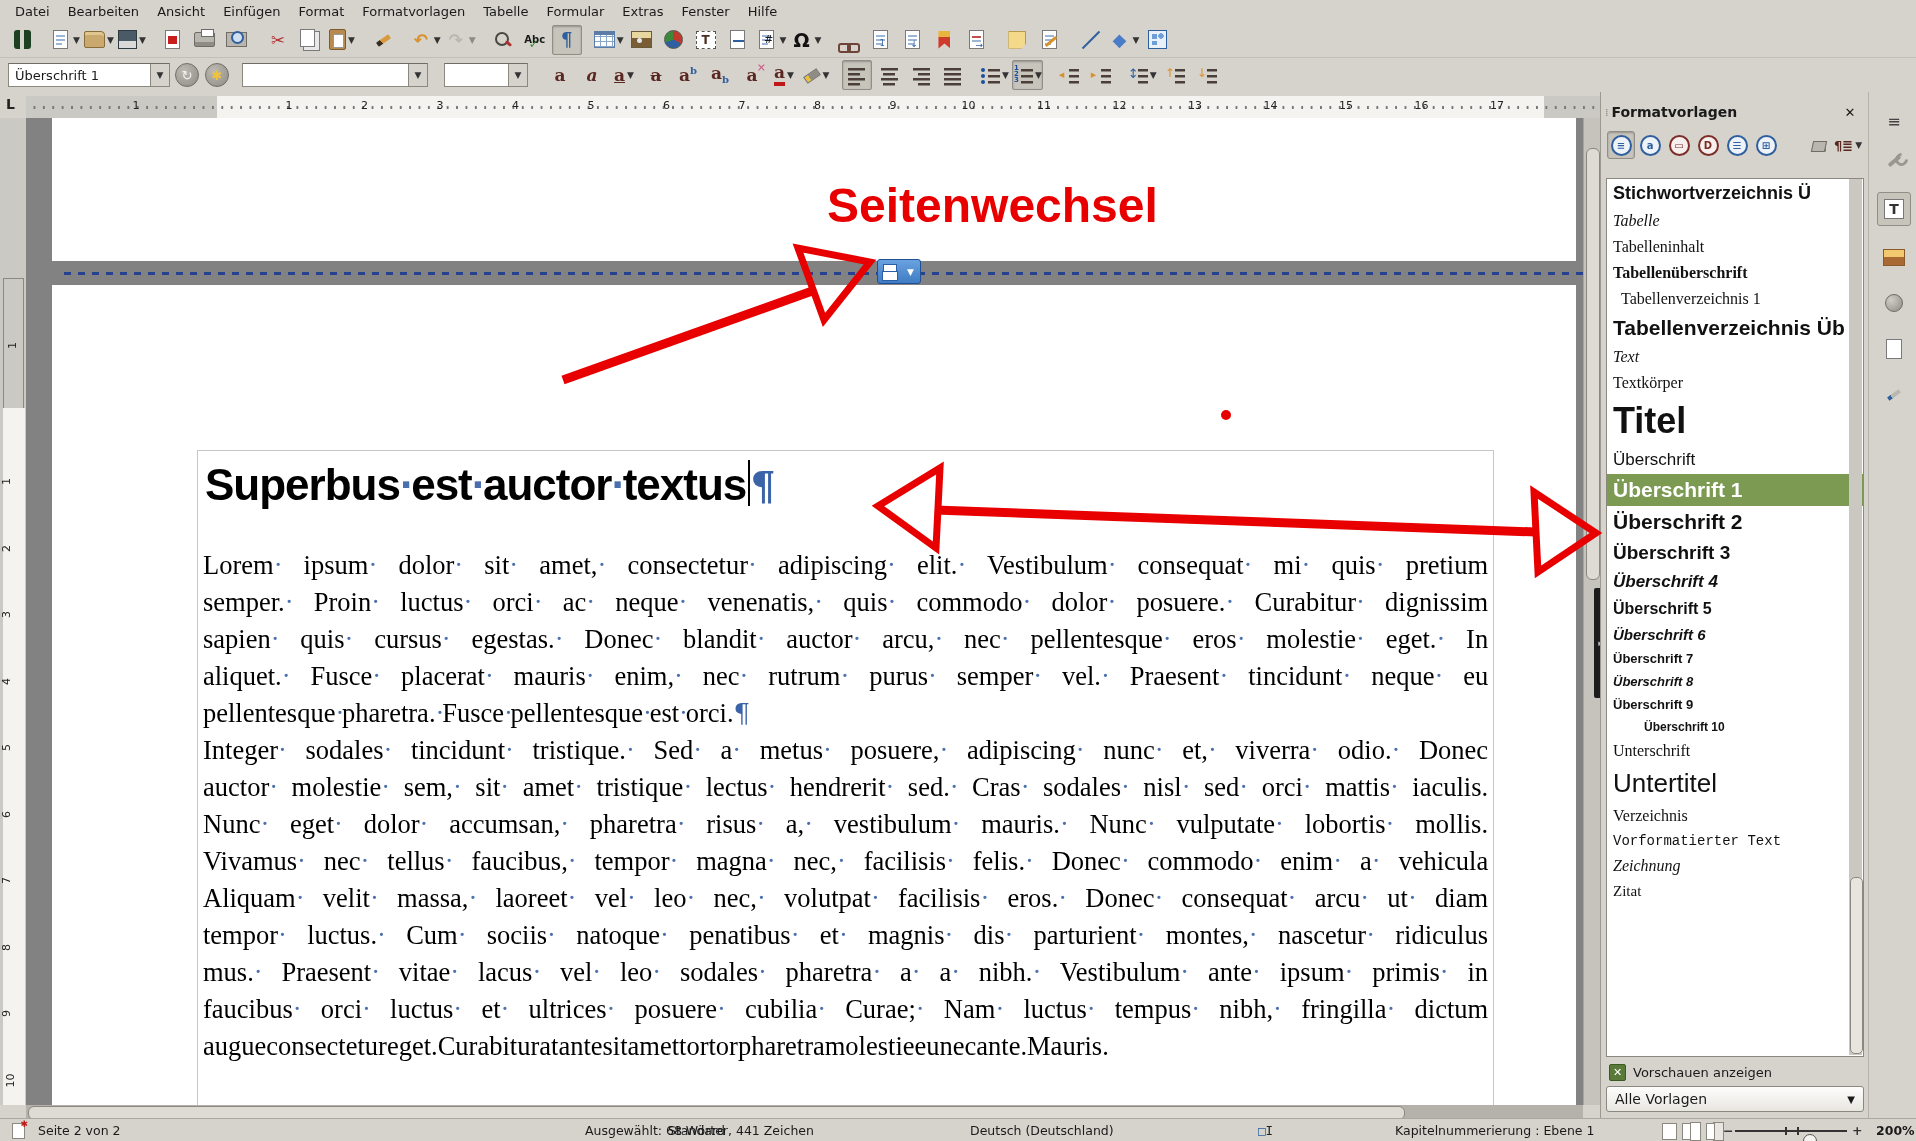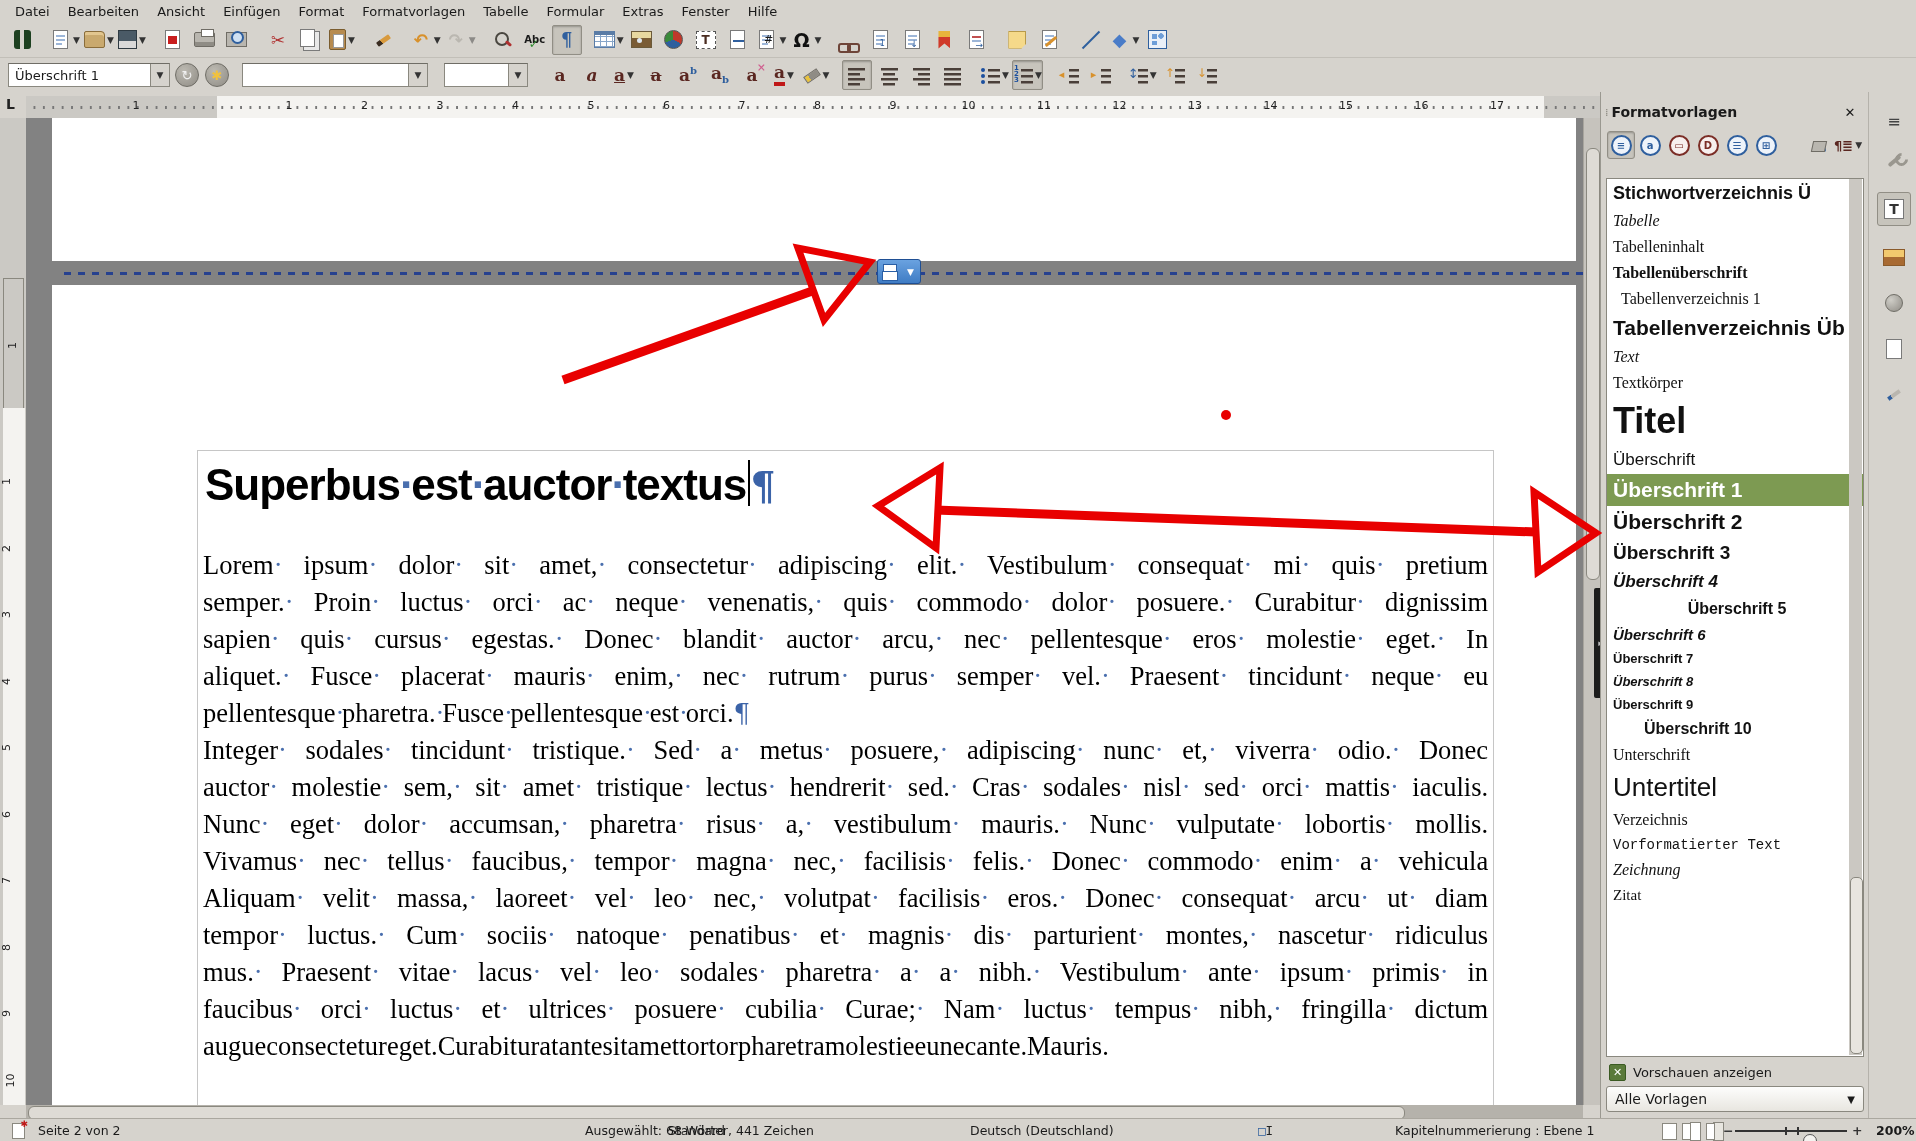--- a/index.html
+++ b/index.html
@@ -575,26 +575,26 @@
         <div class="sli serif" style="font-size: 16px; margin-left: 8px;">Tabellenverzeichnis 1</div>
         <div class="sli sans b" style="font-size: 21px;">Tabellenverzeichnis Üb</div>
         <div class="sli serif i" style="font-size: 16px;">Text</div>
         <div class="sli serif" style="font-size: 16px;">Textkörper</div>
         <div class="sli sans b" style="font-size: 36px;">Titel</div>
         <div class="sli sans" style="font-size: 17px;">Überschrift</div>
         <div class="sli sans b sel" style="font-size: 21px;">Überschrift 1</div>
         <div class="sli sans b" style="font-size: 21px;">Überschrift 2</div>
         <div class="sli sans b" style="font-size: 19px;">Überschrift 3</div>
         <div class="sli sans b i" style="font-size: 17px;">Überschrift 4</div>
-        <div class="sli sans b" style="font-size: 16px; text-align: center;">Überschrift 5</div>
+        <div class="sli sans b" style="font-size: 16px;">Überschrift 5</div>
         <div class="sli sans b i" style="font-size: 15px;">Überschrift 6</div>
         <div class="sli sans b" style="font-size: 13px;">Überschrift 7</div>
         <div class="sli sans b i" style="font-size: 13px;">Überschrift 8</div>
         <div class="sli sans b" style="font-size: 13px;">Überschrift 9</div>
-        <div class="sli sans b" style="font-size: 16px; padding-left: 37px;">Überschrift 10</div>
+        <div class="sli sans b" style="font-size: 12px; padding-left: 37px;">Überschrift 10</div>
         <div class="sli serif" style="font-size: 16px;">Unterschrift</div>
         <div class="sli sans" style="font-size: 26px;">Untertitel</div>
         <div class="sli serif" style="font-size: 16px;">Verzeichnis</div>
         <div class="sli mono" style="font-size: 14px;">Vorformatierter Text</div>
         <div class="sli serif i" style="font-size: 16px;">Zeichnung</div>
         <div class="sli serif" style="font-size: 15px;">Zitat</div>
       </div>
     <div class="listscroll" style="top:87px;right:6px">
         <div class="listthumb"></div>
       </div>
@@ -644,20 +644,21 @@
     <span class="zminus" style="left:1723px">−</span>
     <div class="zoomslider">
       <span class="tick"></span>
         <span class="tick2"></span>
       <span class="zoomhandle"></span>
     </div>
     <span class="zplus" style="left:1852px">+</span>
     <span style="left:1876px;font-weight:bold">200%</span>
   </div>
 
+  <div class="annlabel">Seitenwechsel</div>
   <svg class="overlay" viewBox="0 0 1916 1141">
     <line x1="563" y1="380" x2="815" y2="290" stroke="#e80000" stroke-width="9"></line>
     <polygon points="870,262 824,320 798,248" fill="none" stroke="#e80000" stroke-width="7"></polygon>
     <line x1="935" y1="510" x2="1536" y2="532" stroke="#e80000" stroke-width="9"></line>
     <polygon points="878,506 940,468 936,548" fill="none" stroke="#e80000" stroke-width="7"></polygon>
     <polygon points="1596,533 1534,492 1538,572" fill="none" stroke="#e80000" stroke-width="7"></polygon>
     <circle cx="1226" cy="415" r="5" fill="#e80000"></circle>
   </svg>
 
 </div>

